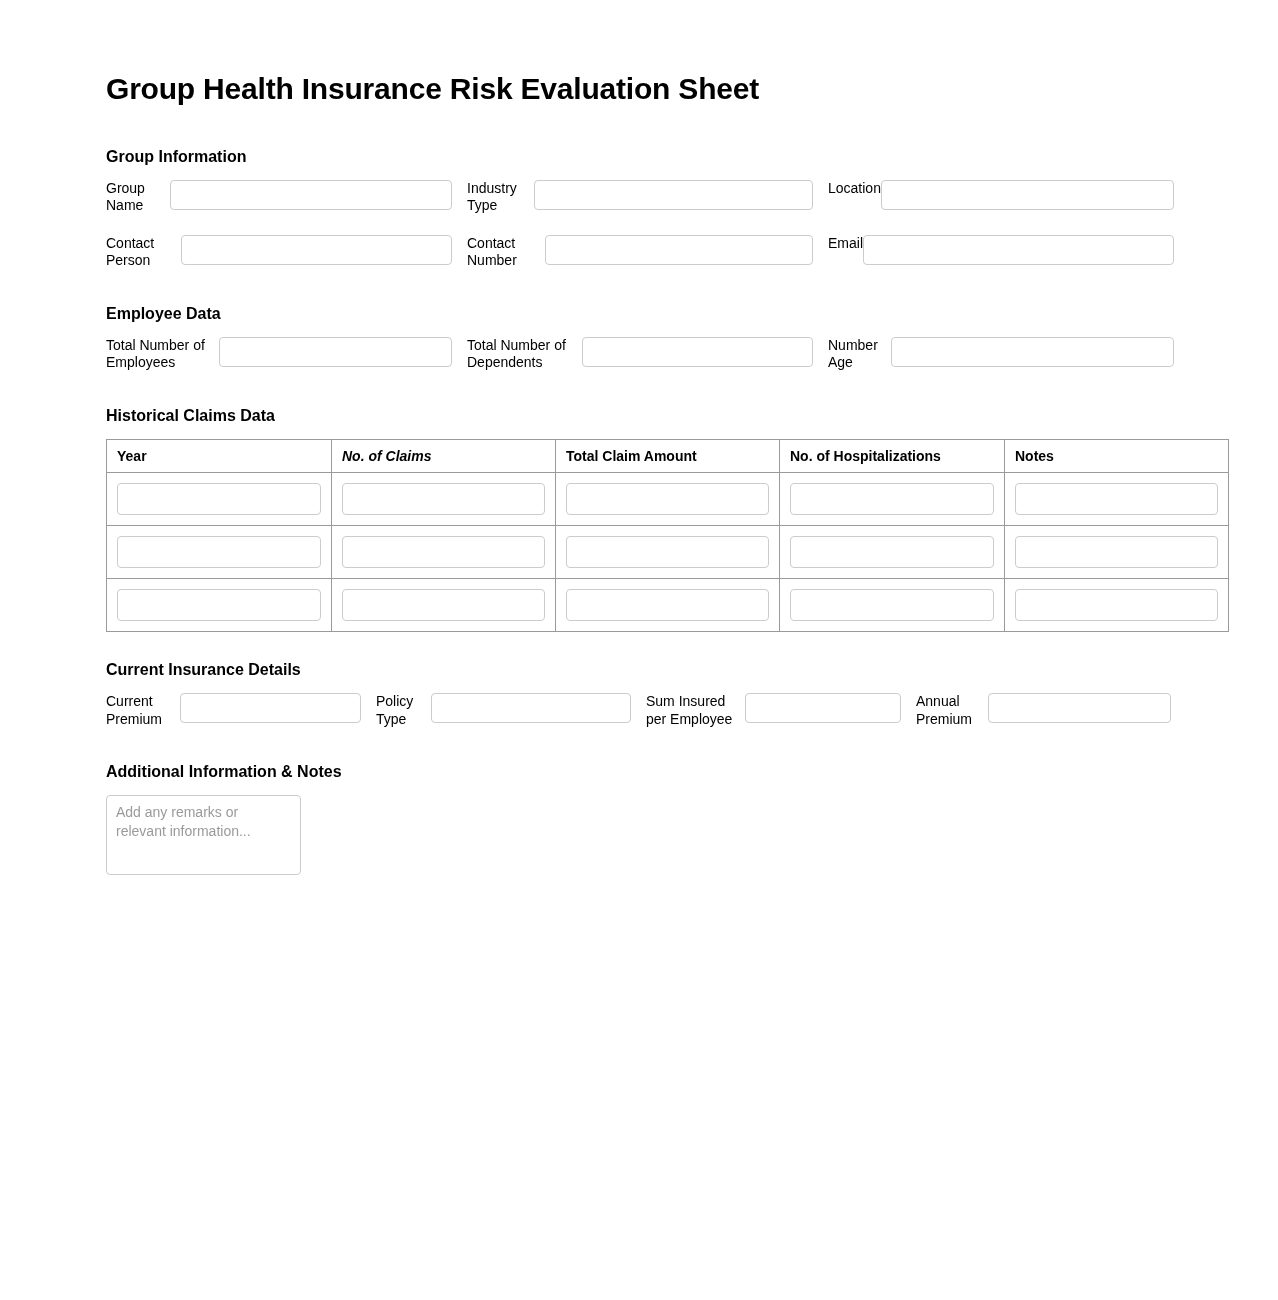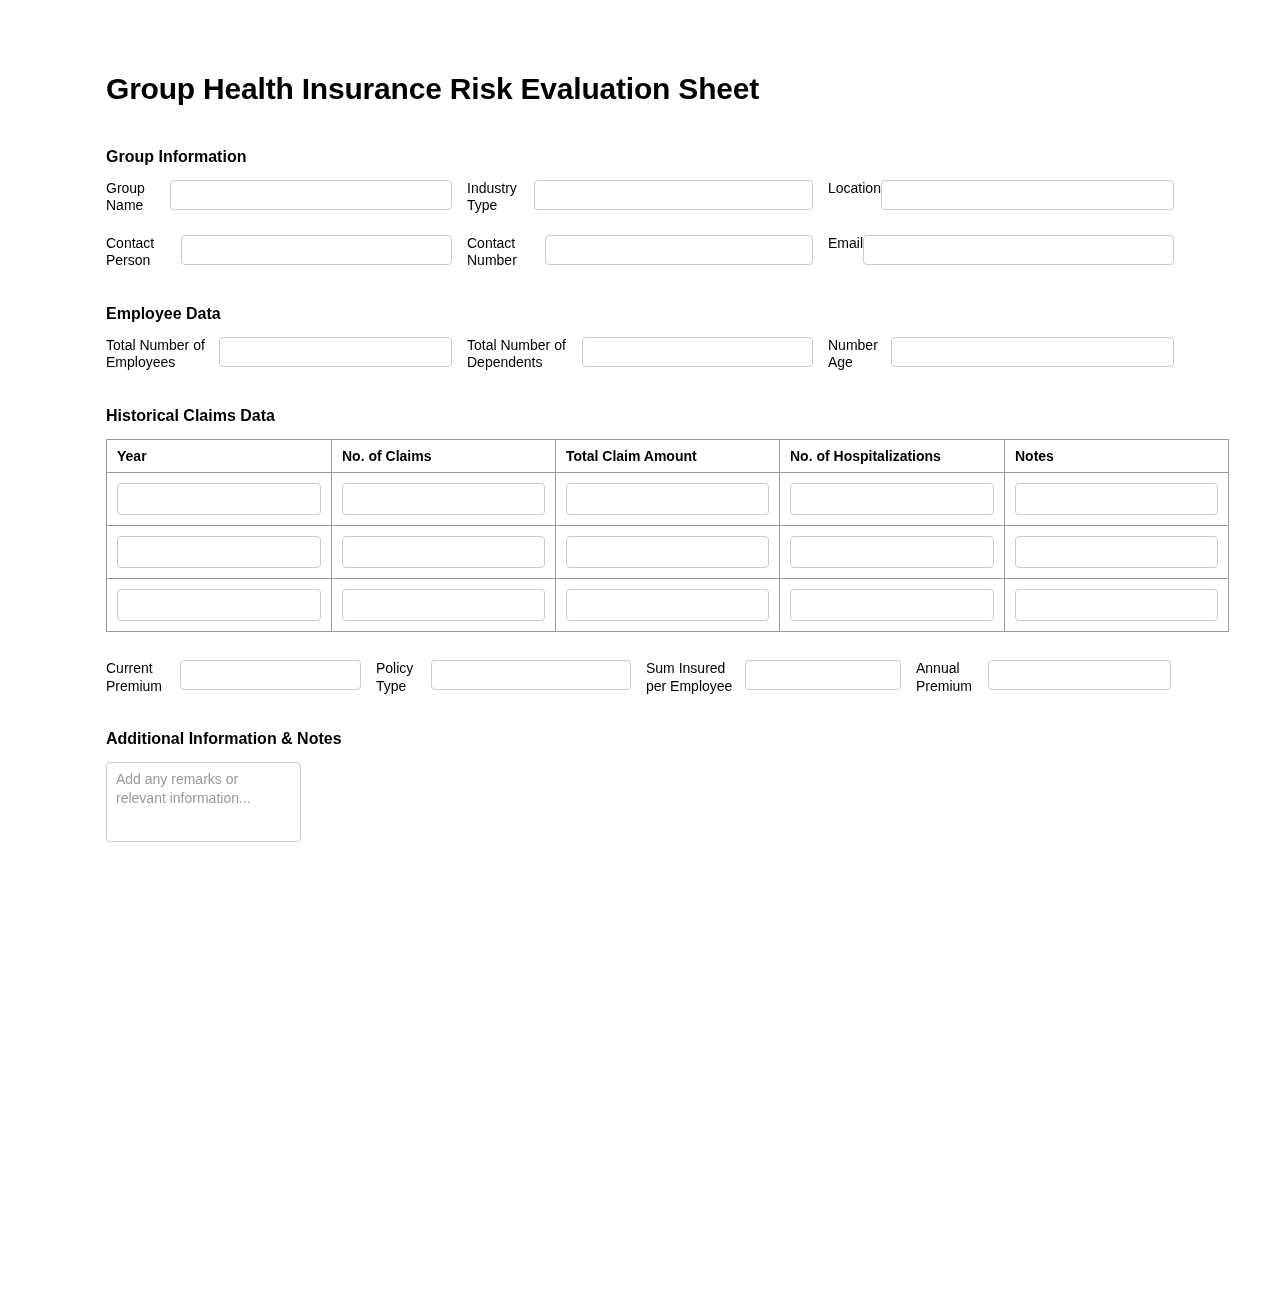--- a/index.html
+++ b/index.html
@@ -90,21 +90,21 @@
     padding: 0 10px;
   }
   .claims-table td {
     height: 53px;
     padding: 0 10px;
   }
   .claims-table td .text-input {
     height: 32px;
   }
   .col-year { width: 225px; }
-  .col-claims { width: 224px; }
+  .col-claims { width: 224px; font-style: italic; }
   .col-amount { width: 224px; }
   .col-hosp { width: 225px; }
   .col-notes { width: 224px; }
 
   
   .notes-area {
     width: 195px;
     height: 80px;
     border: 1px solid #cccccc;
     border-radius: 4px;
@@ -257,20 +257,21 @@
           <td>
             <input class="text-input" type="text" value="" style="">
           </td>
         </tr>
 
       </tbody>
     </table>
   </div>
 
   <div class="section section-insurance">
+    <h2 class="section-heading">Current Insurance Details</h2>
 
     <div class="field-grid grid-4">
 
       <div class="field">
         <label class="field-label">Current Premium</label>
         <input class="text-input" type="text" placeholder="" style="">
       </div>
 
       <div class="field">
         <label class="field-label">Policy Type</label>

